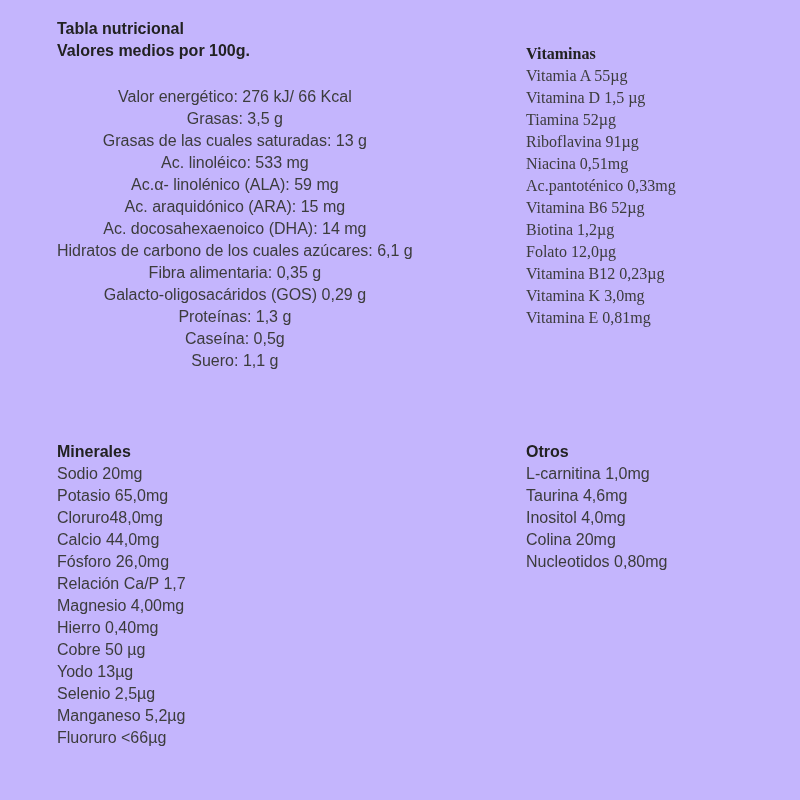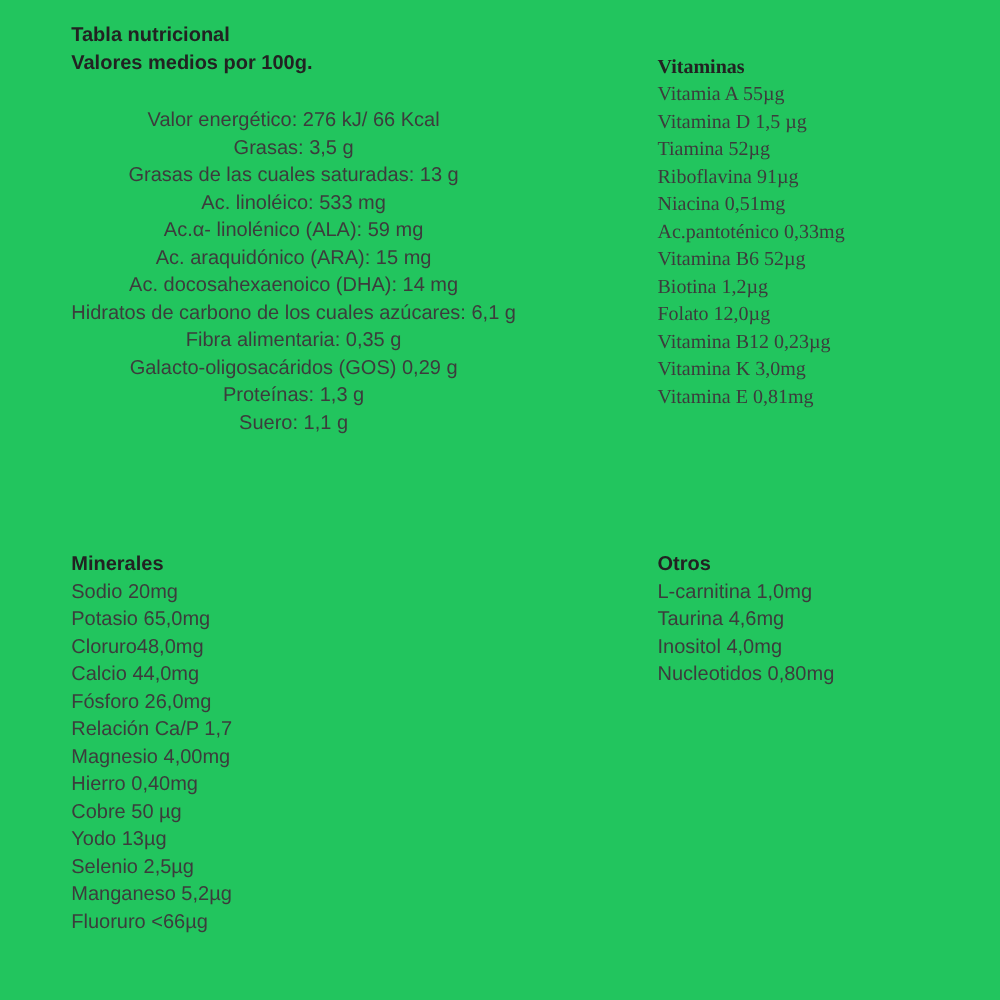--- a/index.html
+++ b/index.html
@@ -4,21 +4,21 @@
 <style>
   html, body {
     margin: 0;
     padding: 0;
     background: #ffffff;
   }
   .page {
     position: relative;
     width: 800px;
     height: 800px;
-    background: #22c55e;
+    background: #c4b5fd;
     font-family: "Liberation Sans", sans-serif;
     color: #3c3c3c;
     overflow: hidden;
   }
   .section {
     position: absolute;
     font-size: 16px;
     line-height: 22px;
     white-space: nowrap;
   }
@@ -52,20 +52,21 @@
         <div class="line">Grasas: 3,5 g</div>
         <div class="line">Grasas de las cuales saturadas: 13 g</div>
         <div class="line">Ac. linoléico: 533 mg</div>
         <div class="line">Ac.α- linolénico (ALA): 59 mg</div>
         <div class="line">Ac. araquidónico (ARA): 15 mg</div>
         <div class="line">Ac. docosahexaenoico (DHA): 14 mg</div>
         <div class="line">Hidratos de carbono de los cuales azúcares: 6,1 g</div>
         <div class="line">Fibra alimentaria: 0,35 g</div>
         <div class="line">Galacto-oligosacáridos (GOS) 0,29 g</div>
         <div class="line">Proteínas: 1,3 g</div>
+        <div class="line">Caseína: 0,5g</div>
         <div class="line">Suero: 1,1 g</div>
       </div>
   </section>
 
   <section class="section pos-minerales">
     <div class="heading line">Minerales</div>
     <div>
         <div class="line">Sodio 20mg</div>
         <div class="line">Potasio 65,0mg</div>
         <div class="line">Cloruro48,0mg</div>
@@ -99,17 +100,18 @@
         <div class="line">Vitamina E 0,81mg</div>
       </div>
   </section>
 
   <section class="section pos-otros">
     <div class="heading line">Otros</div>
     <div>
         <div class="line">L-carnitina 1,0mg</div>
         <div class="line">Taurina 4,6mg</div>
         <div class="line">Inositol 4,0mg</div>
+        <div class="line">Colina 20mg</div>
         <div class="line">Nucleotidos 0,80mg</div>
       </div>
   </section>
 
 </div>
 
 </body></html>

